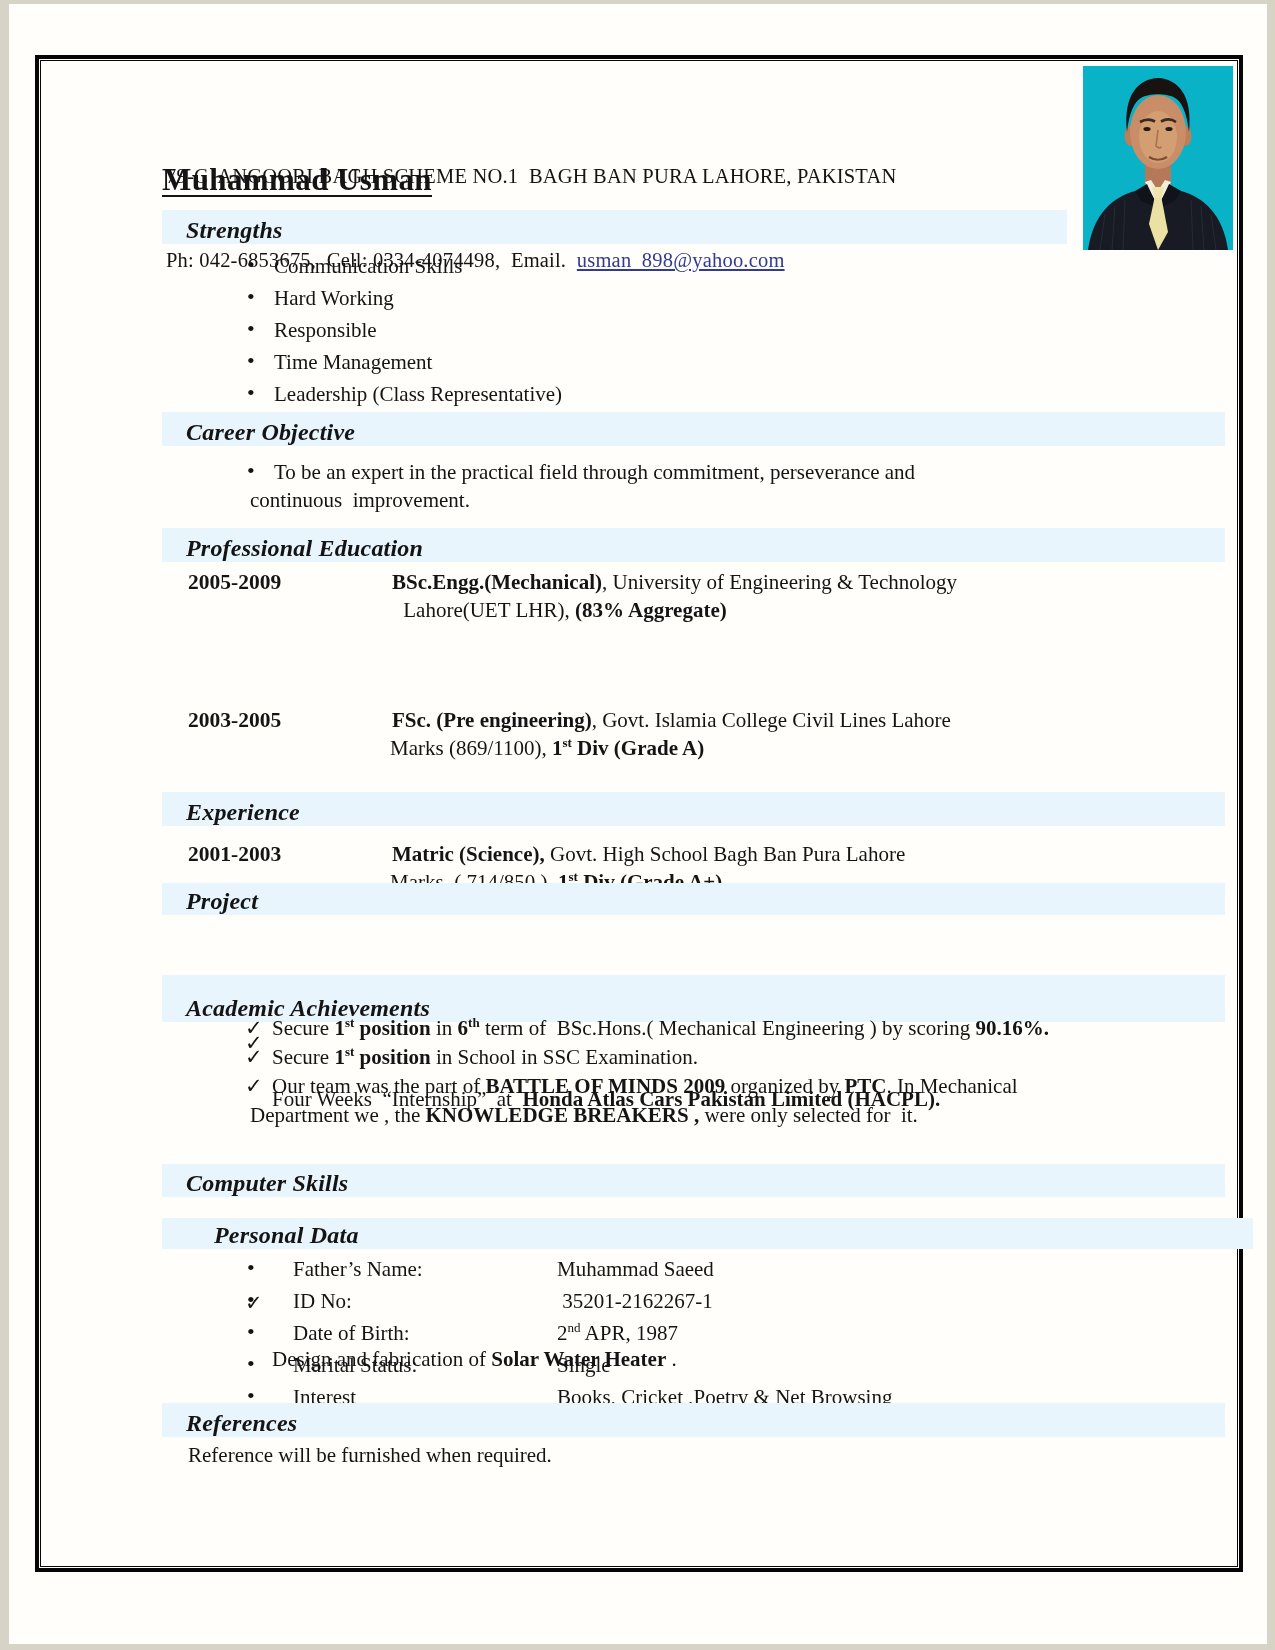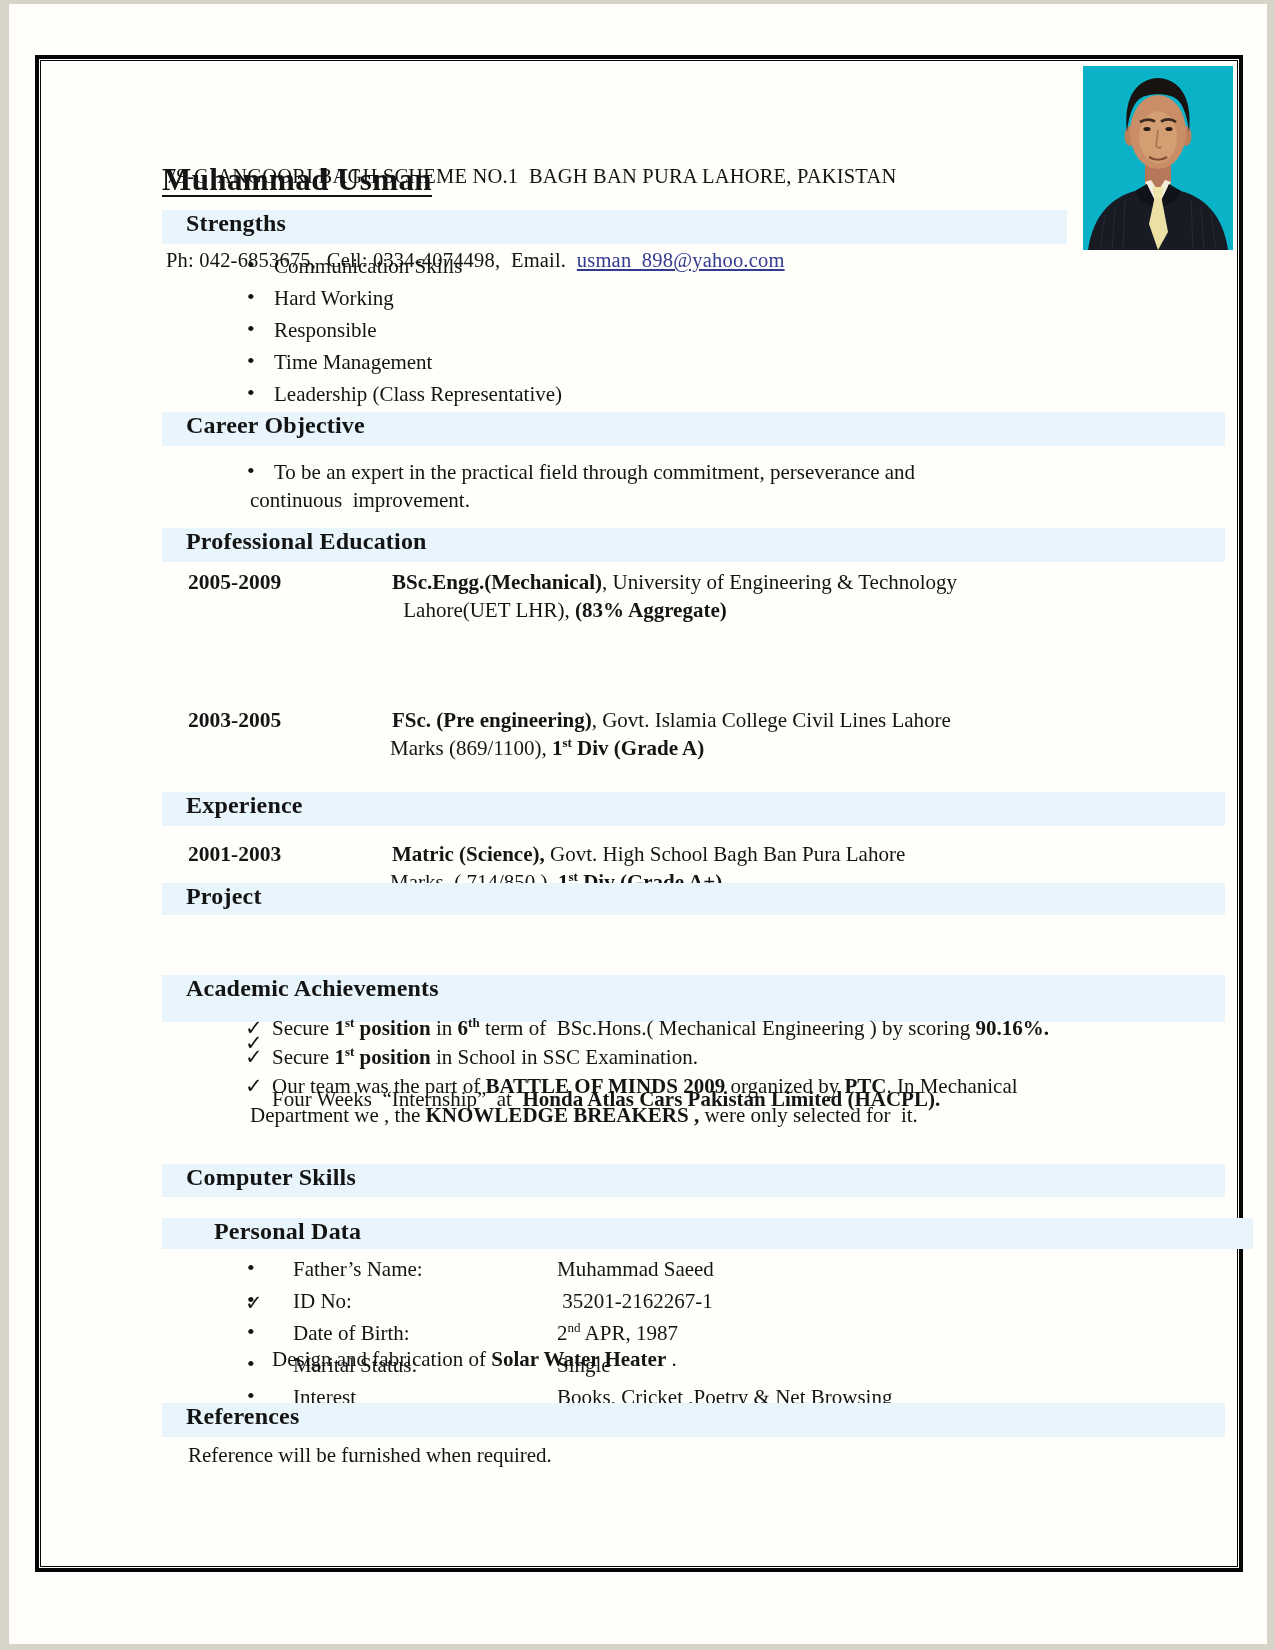--- a/index.html
+++ b/index.html
@@ -29,21 +29,21 @@
   .email { color:#323b92; text-decoration:underline; cursor:pointer; }
 
   h1.name {
     margin:0; font-size:31px; font-weight:bold; letter-spacing:.4px;
     text-decoration:underline; text-decoration-thickness:2px; text-underline-offset:5px;
     display:inline-block;
   }
 
   .bar {
     background:#e9f5fc; width:1063px; height:34px;
-    display:flex; align-items:flex-start;
+    display:flex; align-items:flex-end;font-style:italic;
   }
   .bar .heading { font-weight:bold; font-size:24px; padding-left:24px; letter-spacing:.2px; }
   .bar.narrow { width:905px; }
 
   .t { font-size:21px; line-height:28px; white-space:pre-wrap; }
   .b, .b * { font-weight:bold;margin-top:22px; }
   sup { font-size:.62em; line-height:0; vertical-align:super; }
 
   .bullet-line { position:relative; }
   .bullet-line .dot { position:absolute; left:85px; top:-1px; font-size:22px; }

